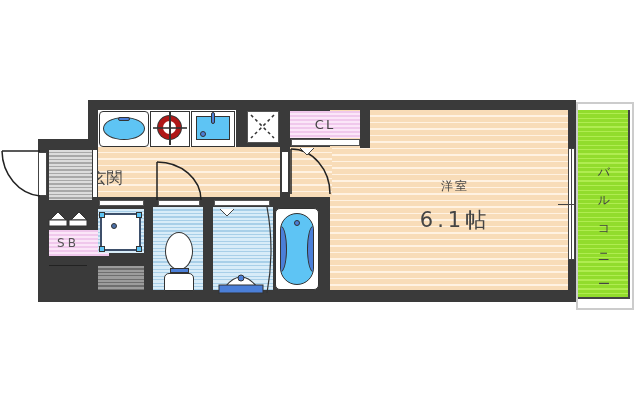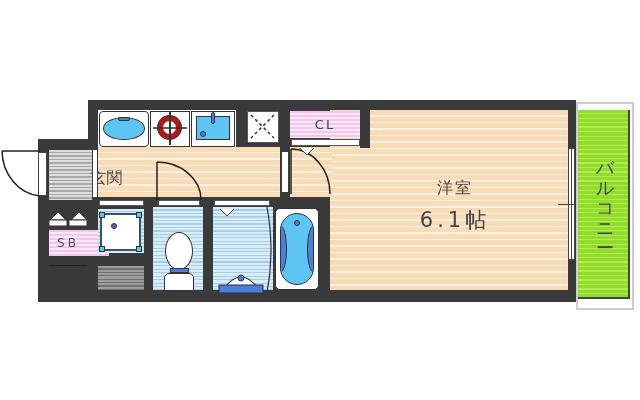--- a/index.html
+++ b/index.html
@@ -128,22 +128,22 @@
 </svg>
 
 <div class="abs" style="left:275px;top:208px;width:44px;height:82px;background:#fff;border:1.5px solid #333;border-radius:5px;">
   <div class="abs" style="left:4px;top:4px;width:34px;height:72px;border-radius:17px;background:#5ec4f4;border:1.5px solid #333;overflow:hidden;">
     <div class="abs" style="left:-6px;top:12px;width:12px;height:46px;border-radius:50%;background:#4b7fd8;border:1.5px solid #333;"></div>
     <div class="abs" style="right:-6px;top:12px;width:12px;height:46px;border-radius:50%;background:#4b7fd8;border:1.5px solid #333;"></div>
     <div class="abs" style="left:13px;top:6px;width:6px;height:6px;border-radius:50%;background:#4b7fd8;border:1px solid #333;"></div>
   </div>
 </div>
 
-<div class="abs label" style="left:400px;top:180px;width:110px;font-size:16px;letter-spacing:2px;">洋室</div>
+<div class="abs label" style="left:400px;top:180px;width:110px;font-size:12px;letter-spacing:2px;">洋室</div>
 <div class="abs label" style="left:395px;top:210px;width:120px;font-size:21px;letter-spacing:4px;">6.1帖</div>
 
 <div class="abs white" style="left:568px;top:148px;width:7px;height:112px;border:1px solid #444;"></div>
 <div class="abs" style="left:571px;top:148px;width:1px;height:112px;background:#444;"></div>
 <div class="abs" style="left:558px;top:204px;width:30px;height:1px;background:#444;"></div>
 
 <div class="abs" style="left:576px;top:102px;width:58px;height:208px;border:2px solid #ccc;background:#fff;"></div>
 <div class="abs floor-green" style="left:578px;top:110px;width:52px;height:189px;border-right:2px solid #444;border-bottom:2px solid #444;"></div>
-<div class="abs label" style="left:596px;top:158px;width:16px;font-size:18px;line-height:20px;white-space:normal;word-break:break-all;">バルコニー</div>
+<div class="abs label" style="left:596px;top:158px;width:16px;font-size:12px;line-height:28px;white-space:normal;word-break:break-all;">バルコニー</div>
 
 </body></html>

